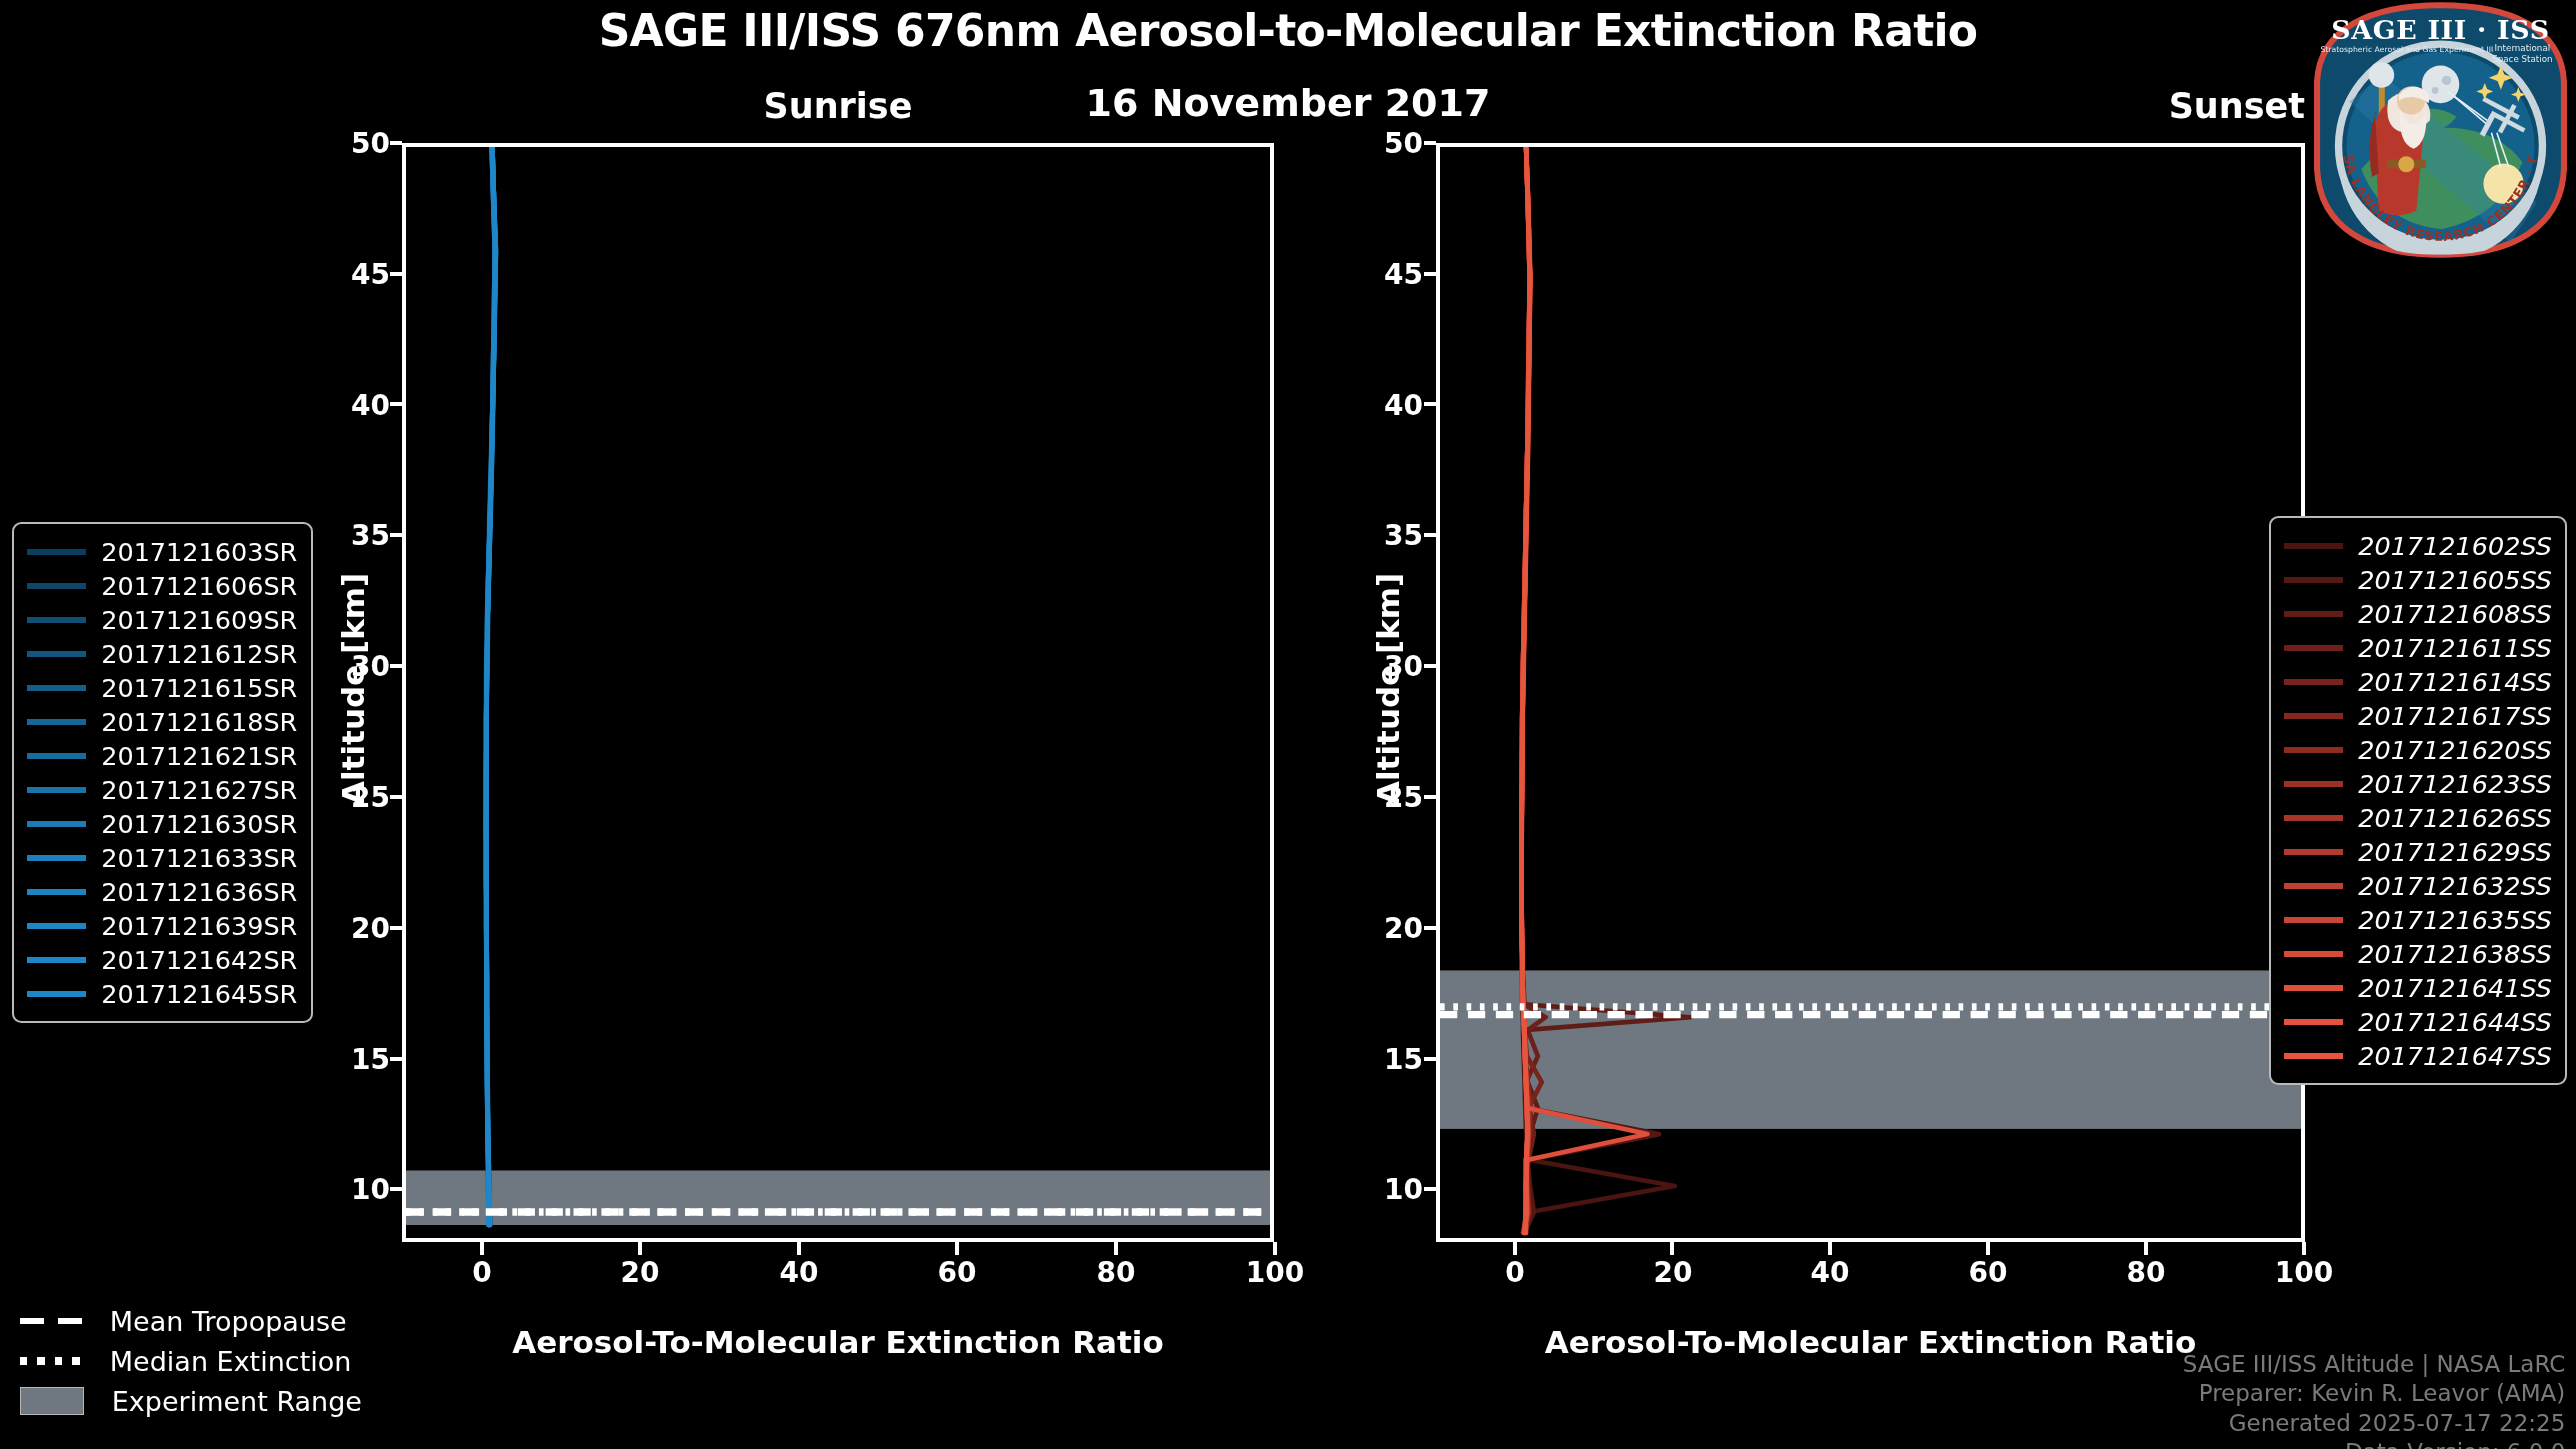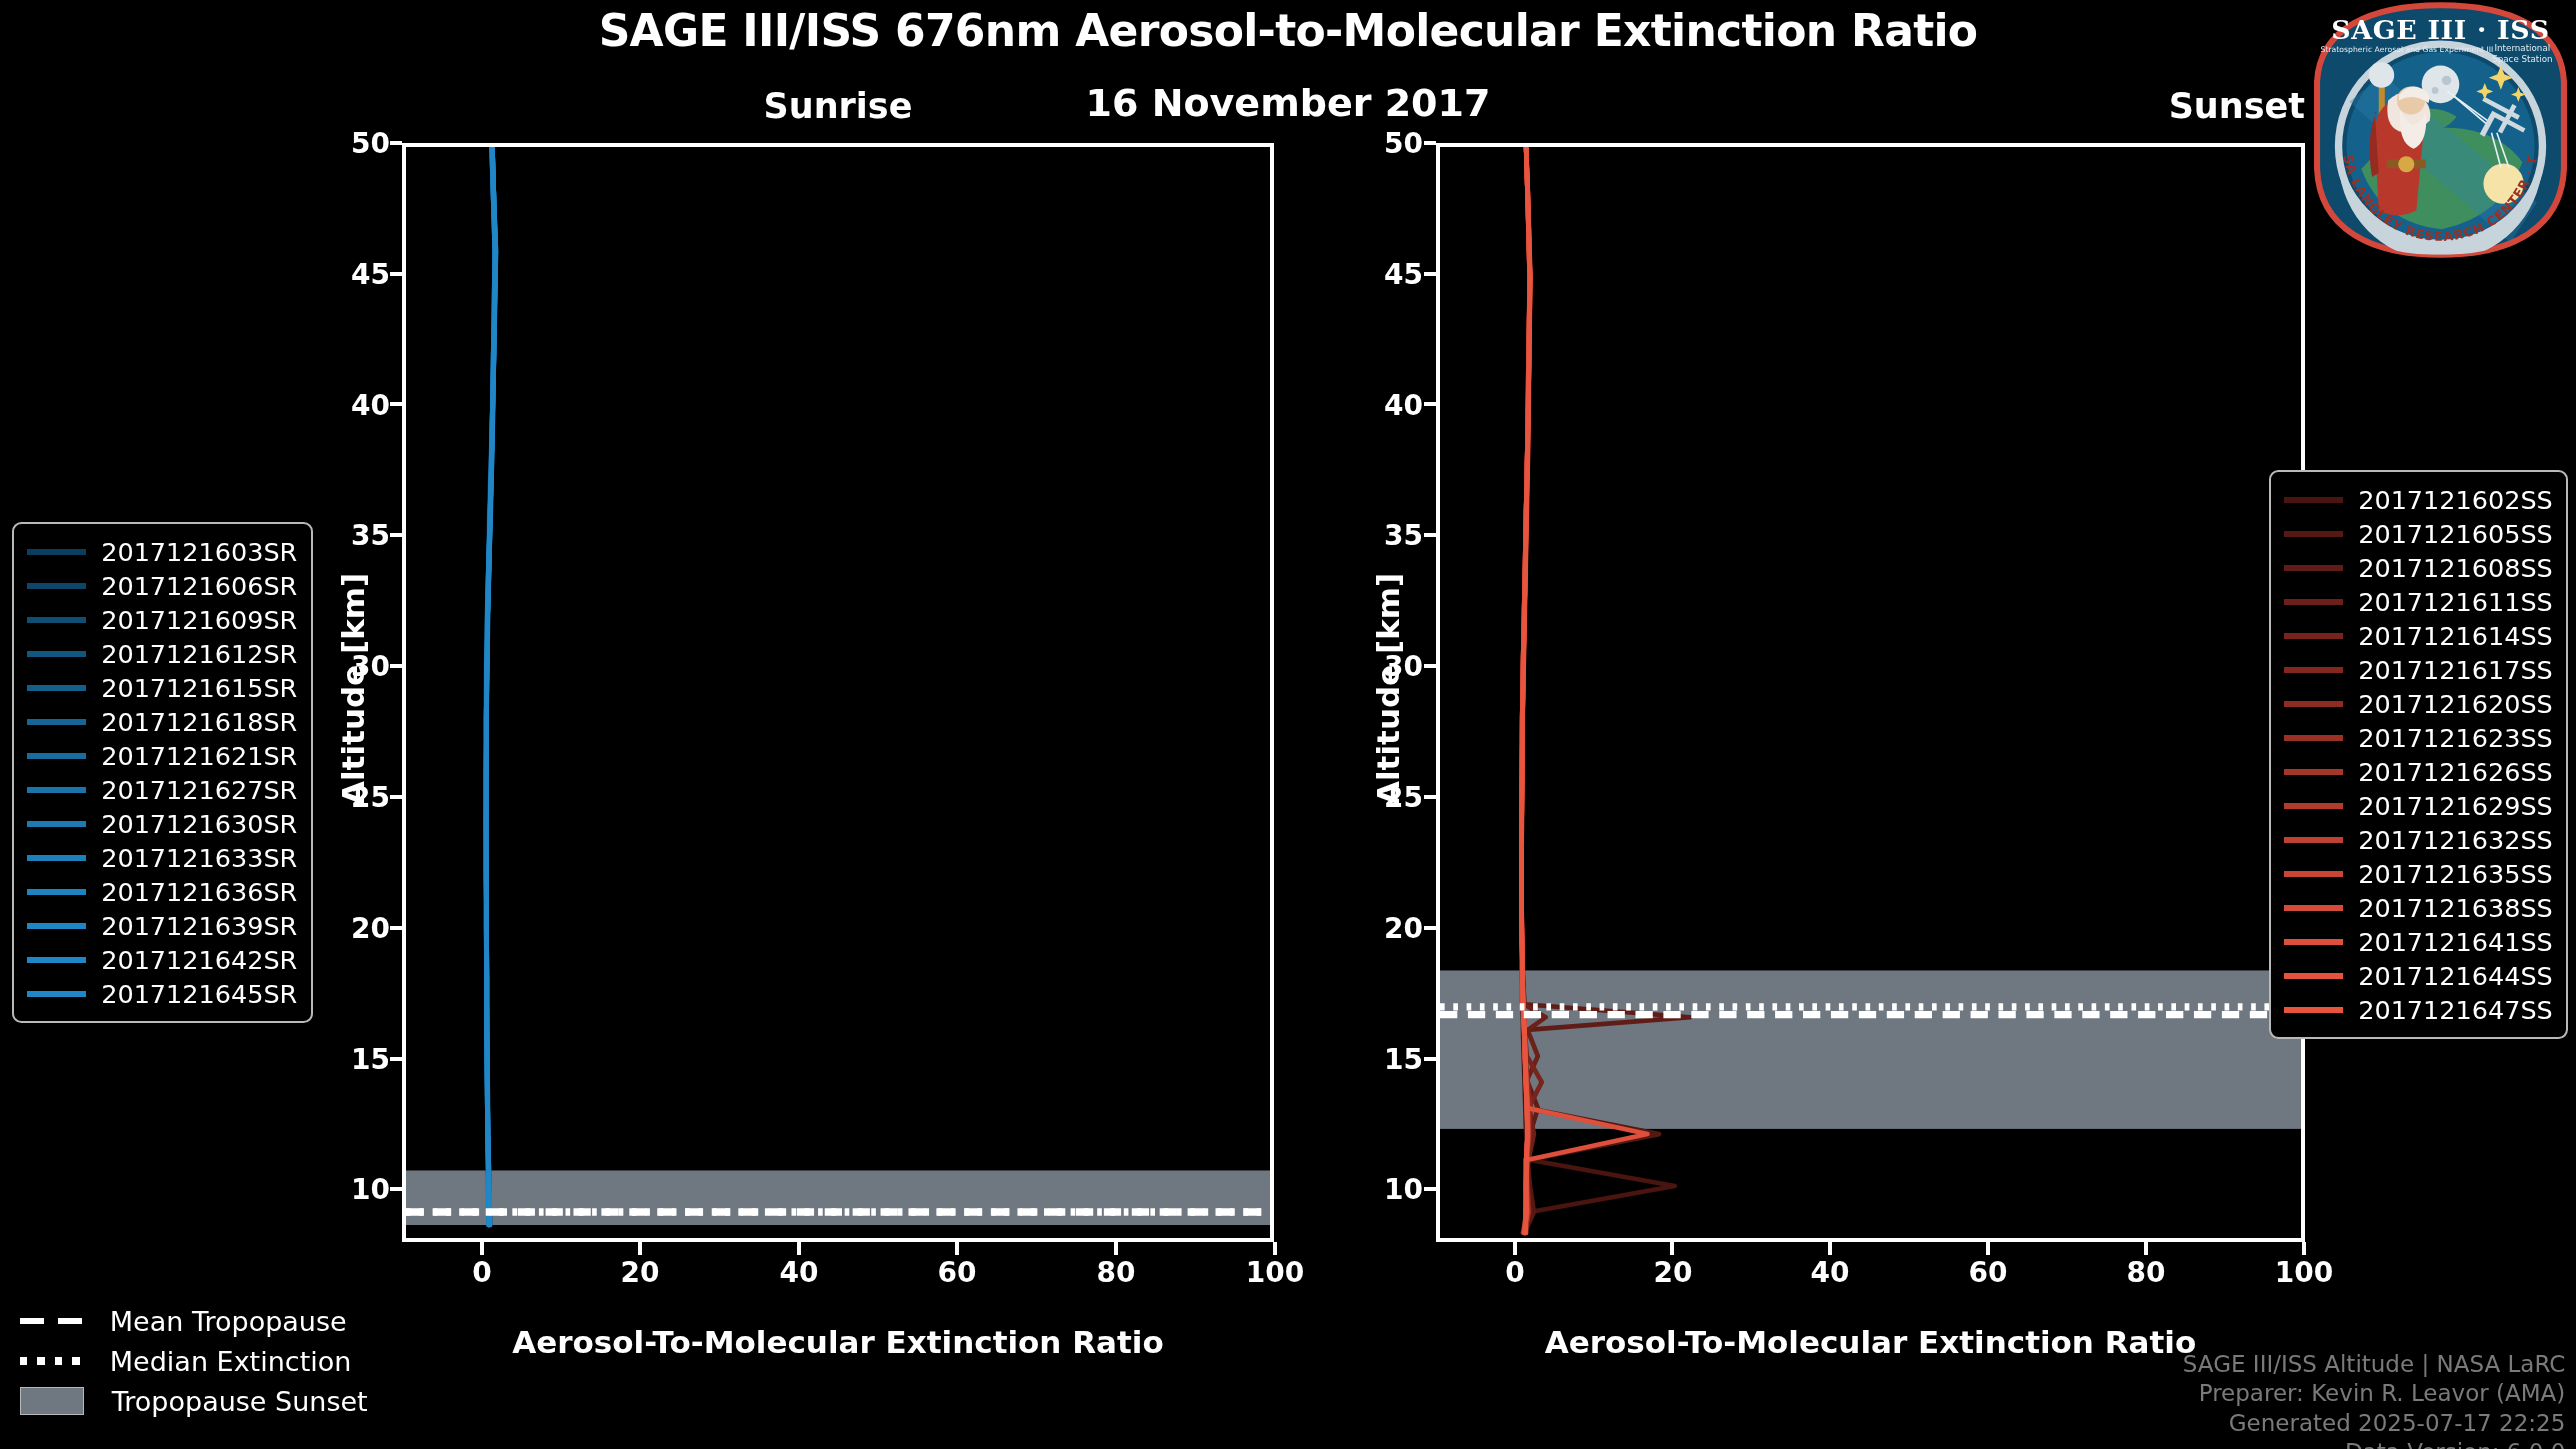--- a/index.html
+++ b/index.html
@@ -37,21 +37,21 @@
 
   .ytick{position:absolute;font-size:28px;font-weight:bold;
          text-align:right;width:81px;transform:translateY(-50%);}
   .xtick{position:absolute;font-size:28px;font-weight:bold;
          text-align:center;width:107px;transform:translateX(-50%);top:1256px;}
 
   
   .legendbox{position:absolute;border:2px solid #b9b9b9;border-radius:9.4px;
       background:#000;padding:10.7px 13.4px;}
   #legend-sunrise{left:12px;top:522px;}
-  #legend-sunset{left:2269px;top:470px;}
+  #legend-sunset{left:2269px;top:516px;font-style:italic;}
   .lrow{display:flex;align-items:center;height:34px;}
   .lswatch{width:59px;height:6px;margin-right:14.8px;flex:none;}
   .llabel{font-size:25.5px;white-space:nowrap;}
 
   
   #tropo-legend{left:12px;top:1301px;}
   .trow{display:flex;align-items:center;height:40px;gap:13px;}
   .tswatch{width:62px;height:17.4px;margin-right:14.8px;margin-left:8px;
            flex:none;position:relative;}
   .tlabel{font-size:27px;white-space:nowrap;}
@@ -321,21 +321,21 @@
   <div class="trow">
     <span class="tswatch dash-swatch"></span>
     <span class="tlabel">Mean Tropopause</span>
   </div>
   <div class="trow">
     <span class="tswatch dot-swatch"></span>
     <span class="tlabel">Median Extinction</span>
   </div>
   <div class="trow">
     <span class="tswatch box-swatch"></span>
-    <span class="tlabel">Tropopause Sunset</span>
+    <span class="tlabel">Experiment Range</span>
   </div>
 </div>
 
 <div class="abs" id="credits">
   <div>SAGE III/ISS Altitude | NASA LaRC</div>
   <div>Preparer: Kevin R. Leavor (AMA)</div>
   <div>Generated 2025-07-17 22:25</div>
   <div>Data Version: 6.0.0</div>
 </div>
 

